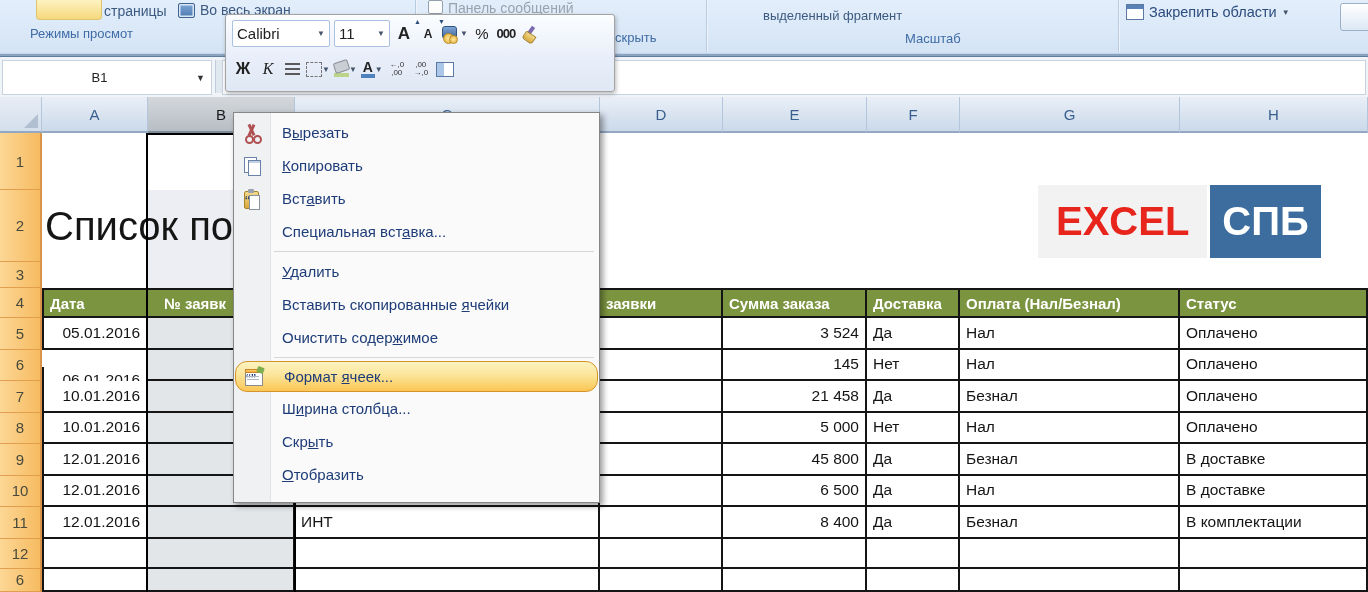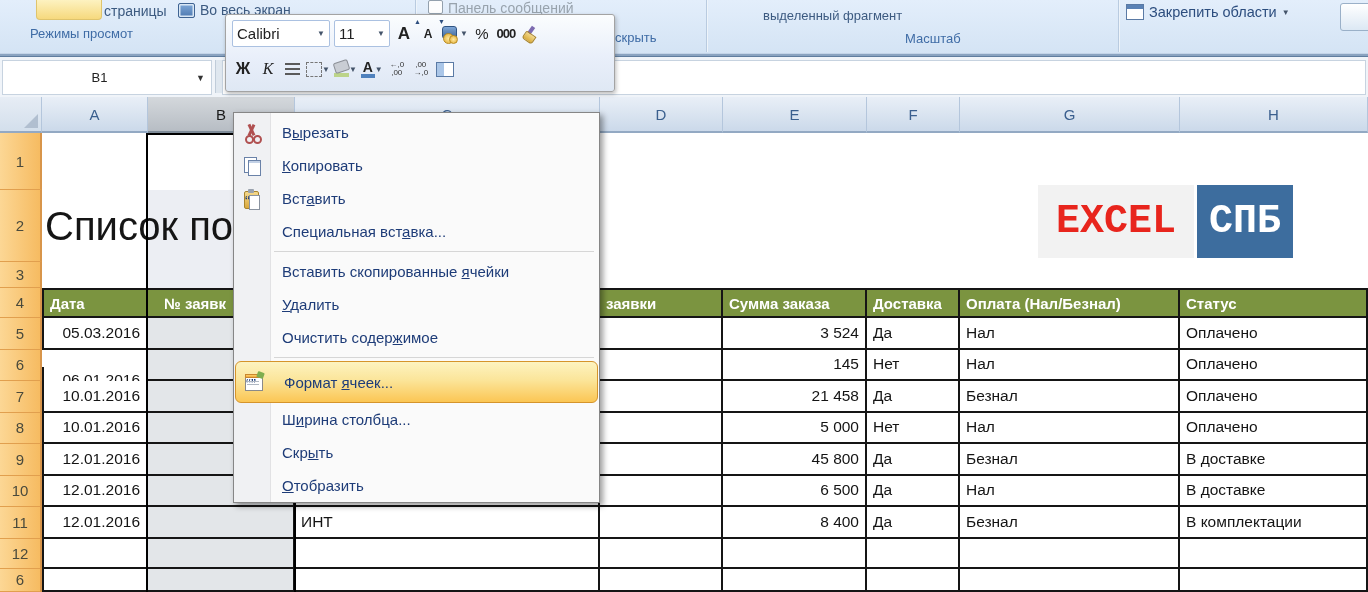--- a/index.html
+++ b/index.html
@@ -88,33 +88,33 @@
   .tcell.thead{background:#7b9440;color:#fff;font-weight:bold;font-size:15px;}
   .tcell.tleft{border-left:2px solid #151515;}
   .tcell.ttop{border-top:2px solid #151515;}
   .tcell.selbg{background:#e3e6e9;}
   .alR{justify-content:flex-end;padding-right:6px;}
   .alL{justify-content:flex-start;padding-left:6px;}
   .title-cell{position:absolute;z-index:6;font-size:40px;color:#151515;white-space:nowrap;display:flex;align-items:center;}
   .selfill{position:absolute;z-index:1;}
   .selborder{position:absolute;background:#000;z-index:7;}
   
-  .logo{position:absolute;z-index:5;display:flex;gap:3px;font-family:Liberation Mono, monospace;}
+  .logo{position:absolute;z-index:5;display:flex;gap:3px;}
   .logo-l{background:#f2f2f2;color:#e8251d;font-weight:bold;font-size:40px;display:flex;align-items:center;justify-content:center;padding:0 18px;}
   .logo-r{background:#3d6d9e;color:#fff;font-weight:bold;font-size:40px;display:flex;align-items:center;justify-content:center;padding:0 12px;}
 
   
   .ctxmenu{position:absolute;left:233px;top:112px;width:367px;height:391px;z-index:30;background:#fafafa;
     border:1px solid #868686;box-shadow:3px 3px 6px rgba(0,0,0,.4);box-sizing:border-box;}
   .gutter{position:absolute;left:0;top:0;bottom:0;width:36px;background:#f0f1f3;border-right:1px solid #e2e2e4;}
   .mi{position:relative;height:33px;display:flex;align-items:center;color:#1e3c78;font-size:15px;}
   .mi .txt{position:absolute;left:48px;white-space:nowrap;}
   .mi .key{text-decoration:underline;}
-  .mi.hl{background:linear-gradient(#fdf3c0,#fbe59a 45%,#fbc654);border:1px solid #d5942b;border-radius:6px;
-    margin:0 1px;height:42px;box-sizing:border-box;}
+  .mi.hl{background:linear-gradient(#fdf3c0,#fbe59a 45%,#fbc654);border:1px solid #d5942b;border-radius:12px;
+    margin:0 1px;height:31px;box-sizing:border-box;}
   .msep{height:7px;display:flex;align-items:center;}
   .msep i{display:block;margin-left:40px;width:320px;height:1px;background:#d6d6d6;}
   .micon{position:absolute;left:8px;width:20px;height:20px;}
   
   .ic-scissors b{position:absolute;width:2.5px;height:12px;background:#b05050;left:8px;top:1px;transform:rotate(25deg);}
   .ic-scissors b+b{transform:rotate(-25deg);}
   .ic-scissors u{position:absolute;width:5px;height:5px;border:2px solid #b05050;border-radius:50%;left:3px;top:12px;}
   .ic-scissors u+u{left:11px;}
   .ic-copy s{position:absolute;left:2px;top:1px;width:11px;height:14px;background:#fff;border:1px solid #6a82a8;}
   .ic-copy s+s{left:6px;top:4px;box-shadow:inset 0 2px 0 #c3d1e6;}
@@ -260,21 +260,21 @@
     <div class="rowhdr" style="left: 0px; top: 441.5px; width: 42px; height: 30px;">12</div>
     <div class="rowhdr" style="left: 0px; top: 471.5px; width: 42px; height: 23.5px;">6</div>
     <div class="tcell tleft thead ttop alL" style="left: 42px; top: 191px; width: 106px; height: 30px;">Дата</div>
     <div class="tcell thead ttop alL" style="left: 148px; top: 191px; width: 147px; height: 30px; padding-left: 16px;">№ заявк</div>
     <div class="tcell thead ttop alL" style="left: 295px; top: 191px; width: 305px; height: 30px;"></div>
     <div class="tcell thead ttop alL" style="left: 600px; top: 191px; width: 123px; height: 30px;">заявки</div>
     <div class="tcell thead ttop alL" style="left: 723px; top: 191px; width: 144px; height: 30px;">Сумма заказа</div>
     <div class="tcell thead ttop alL" style="left: 867px; top: 191px; width: 93px; height: 30px;">Доставка</div>
     <div class="tcell thead ttop alL" style="left: 960px; top: 191px; width: 220px; height: 30px;">Оплата (Нал/Безнал)</div>
     <div class="tcell thead ttop alL" style="left: 1180px; top: 191px; width: 188px; height: 30px;">Статус</div>
-    <div class="tcell tleft alR" style="left: 42px; top: 221px; width: 106px; height: 31.5px;">05.03.2016</div>
+    <div class="tcell tleft alR" style="left: 42px; top: 221px; width: 106px; height: 31.5px;">05.01.2016</div>
     <div class="tcell selbg alL" style="left: 148px; top: 221px; width: 147px; height: 31.5px;"></div>
     <div class="tcell alL" style="left: 295px; top: 221px; width: 305px; height: 31.5px;"></div>
     <div class="tcell alL" style="left: 600px; top: 221px; width: 123px; height: 31.5px;"></div>
     <div class="tcell alR" style="left: 723px; top: 221px; width: 144px; height: 31.5px;">3 524</div>
     <div class="tcell alL" style="left: 867px; top: 221px; width: 93px; height: 31.5px;">Да</div>
     <div class="tcell alL" style="left: 960px; top: 221px; width: 220px; height: 31.5px;">Нал</div>
     <div class="tcell alL" style="left: 1180px; top: 221px; width: 188px; height: 31.5px;">Оплачено</div>
     <div class="tcell tleft alR" style="left: 42px; top: 270px; width: 106px; height: 27px;">06.01.2016</div>
     <div class="tcell selbg alL" style="left: 148px; top: 252.5px; width: 147px; height: 31.5px;"></div>
     <div class="tcell alL" style="left: 295px; top: 252.5px; width: 305px; height: 31.5px;"></div>
@@ -376,24 +376,24 @@
         </span>
         <span class="txt"><span>Вст</span><span class="key">а</span><span>вить</span></span>
       </div>
       <div class="mi">
         <span class="txt"><span>Специальная вст</span><span class="key">а</span><span>вка...</span></span>
       </div>
       <div class="msep">
         <i></i>
       </div>
       <div class="mi">
+        <span class="txt"><span></span><span class="key">У</span><span>далить</span></span>
+      </div>
+      <div class="mi">
         <span class="txt"><span>Вставить скопированные </span><span class="key">я</span><span>чейки</span></span>
-      </div>
-      <div class="mi">
-        <span class="txt"><span></span><span class="key">У</span><span>далить</span></span>
       </div>
       <div class="mi">
         <span class="txt"><span>Очистить содер</span><span class="key">ж</span><span>имое</span></span>
       </div>
       <div class="msep">
         <i></i>
       </div>
       <div class="mi hl">
         <span class="micon ic-fmt">
           <q></q>

